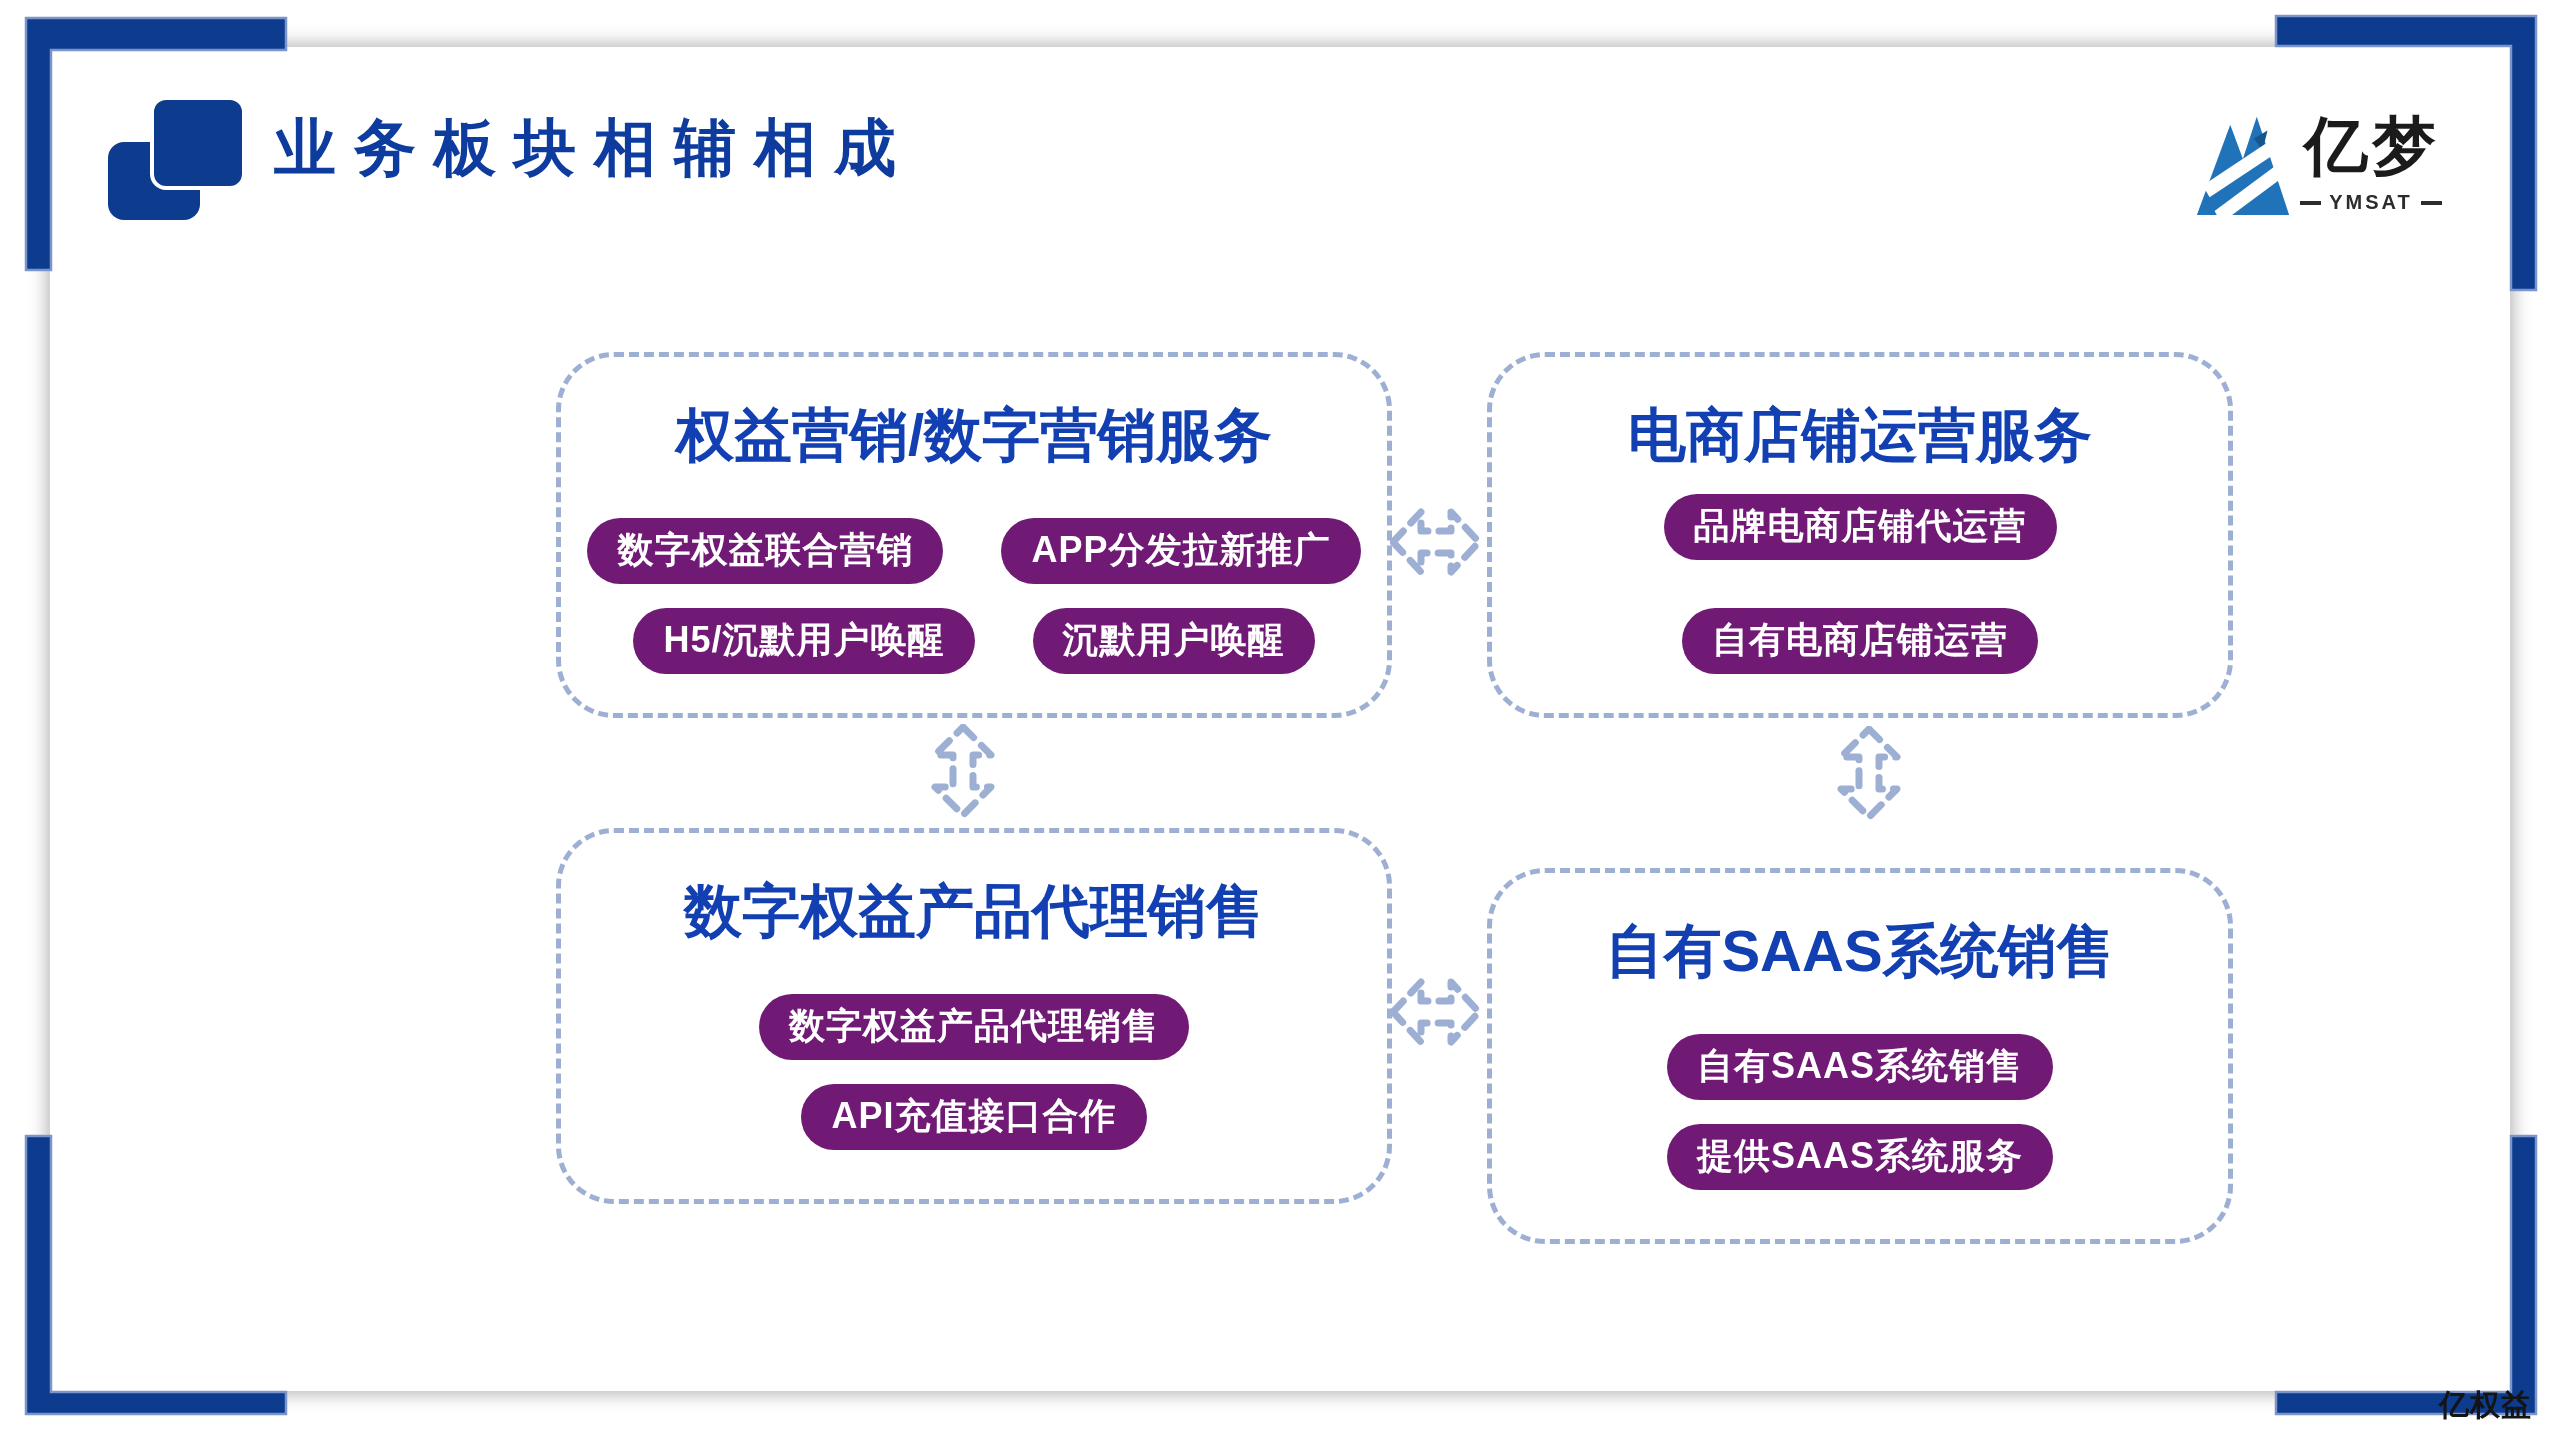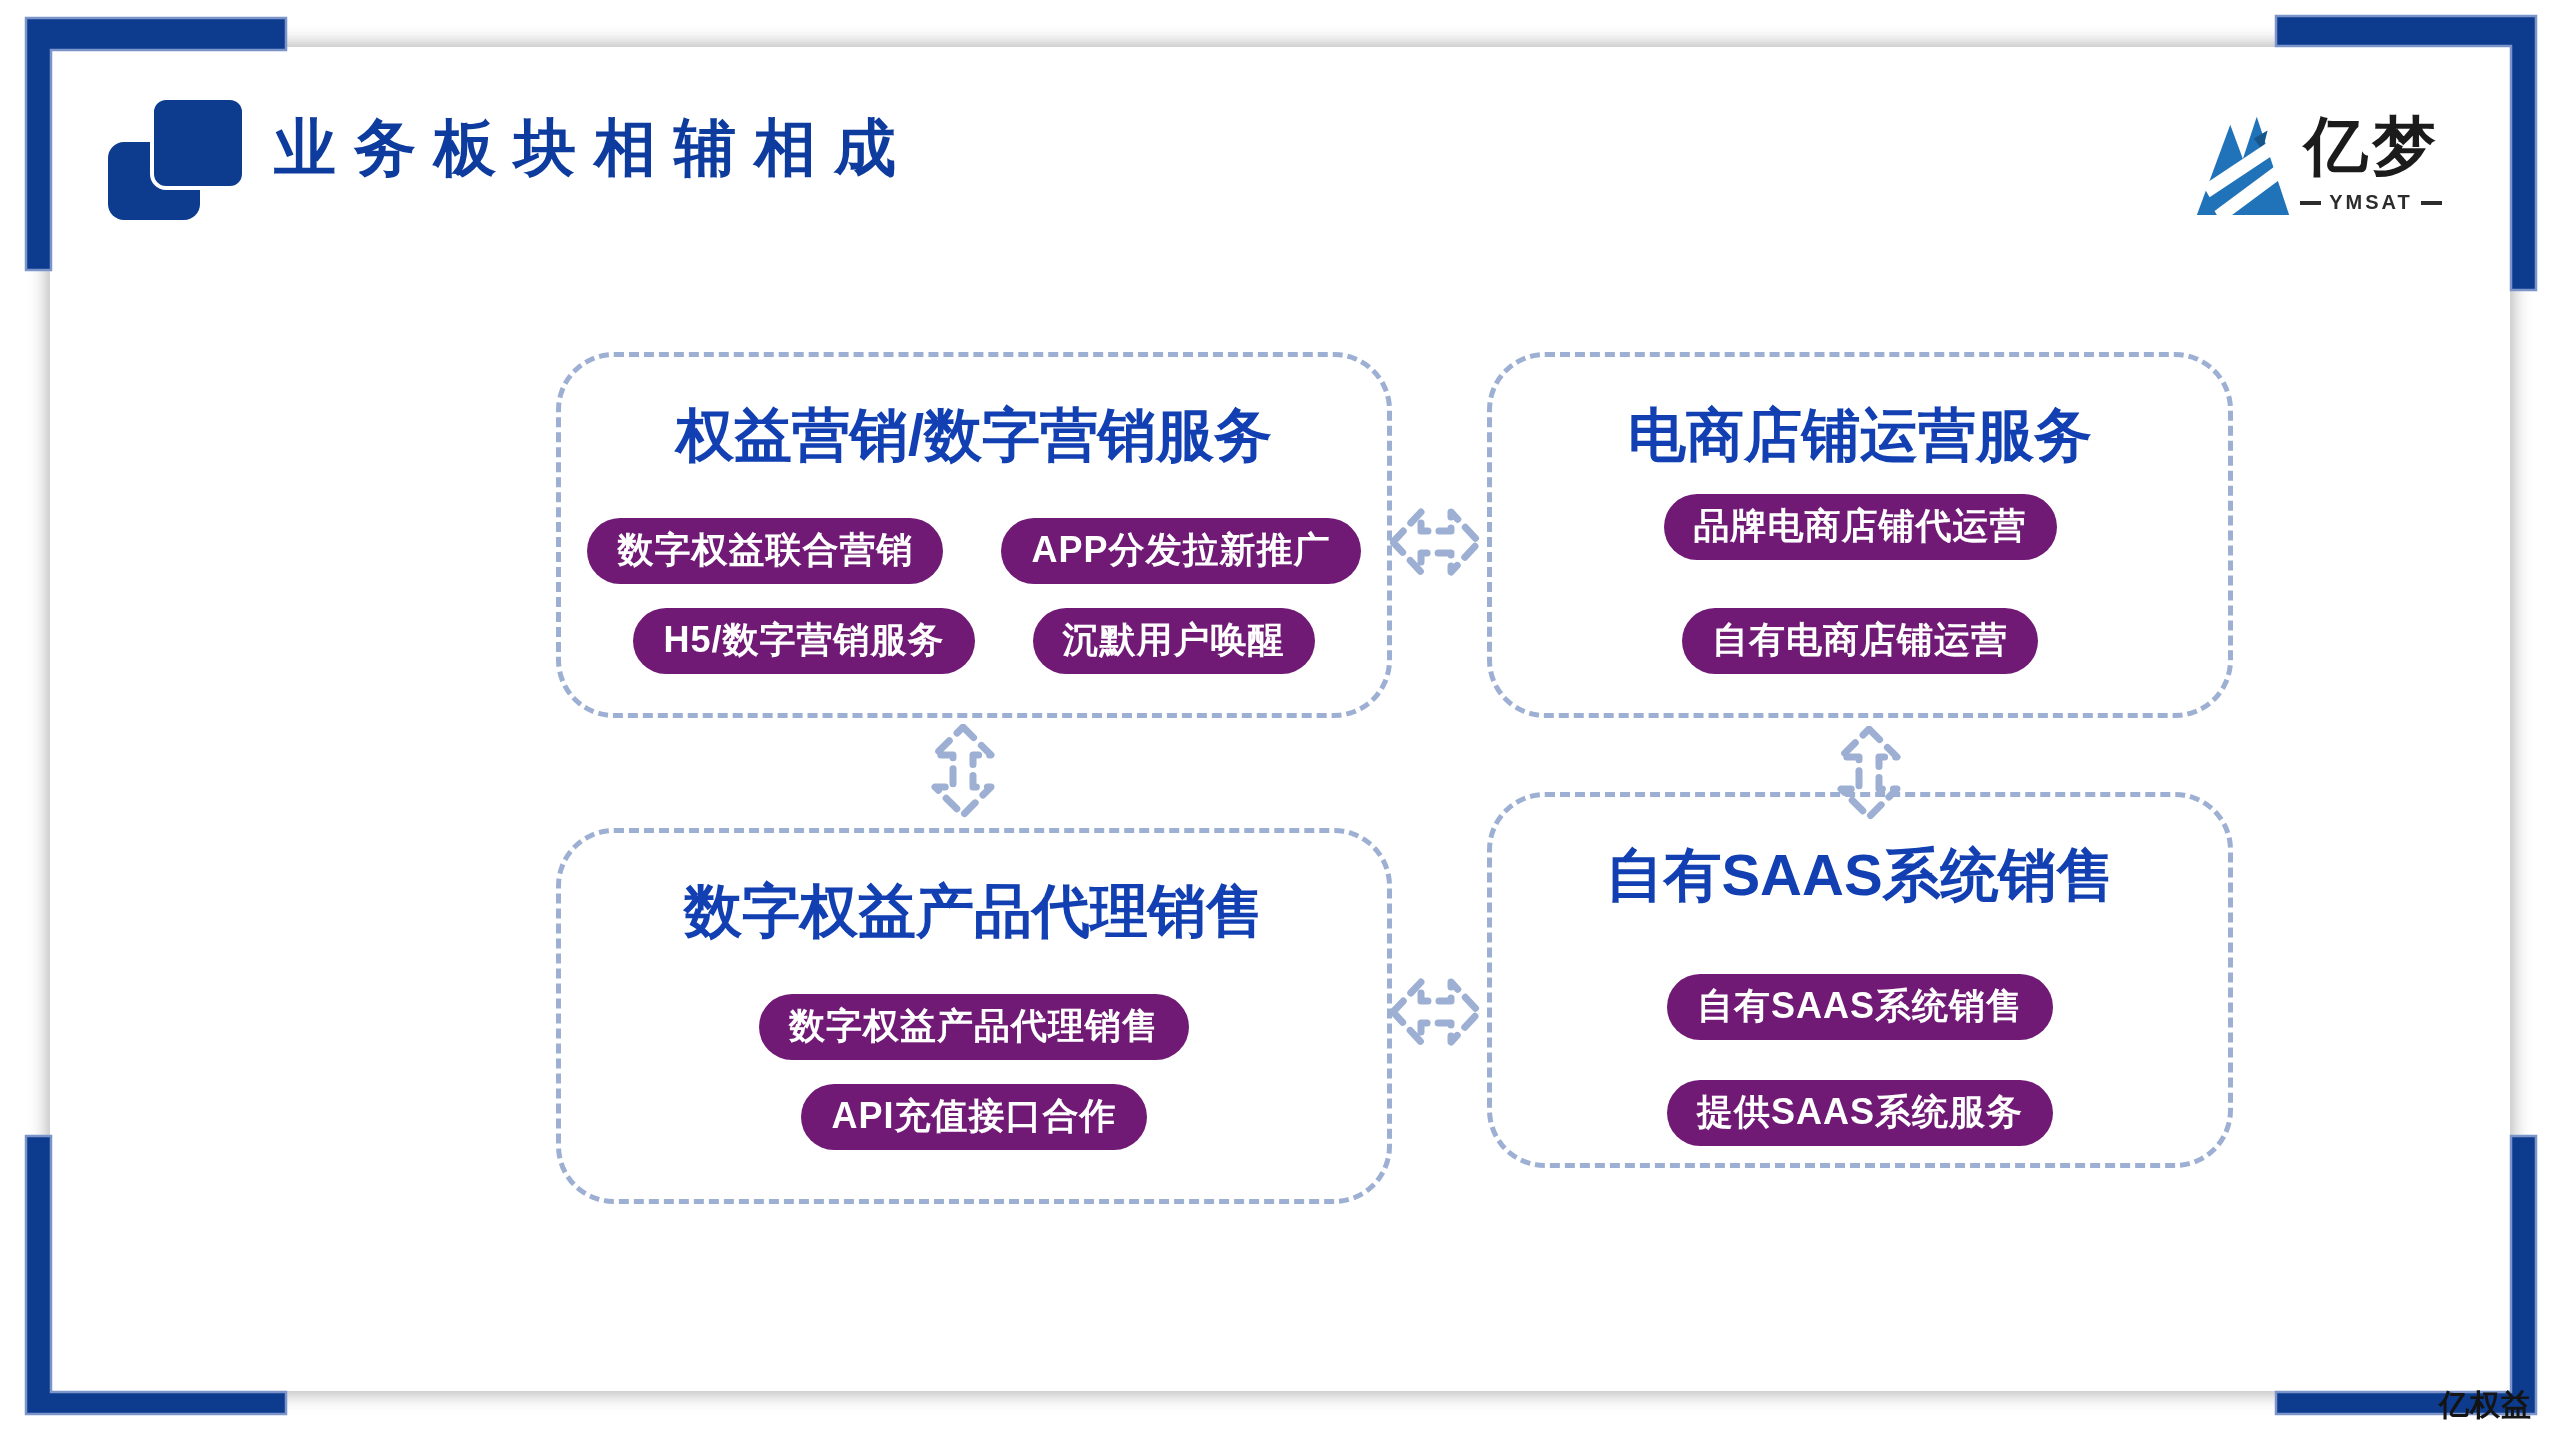--- a/index.html
+++ b/index.html
@@ -38,21 +38,21 @@
   .logo-sub .dash{flex:1;height:4px;background:#2c2c2c;}
   .logo-sub-text{font-size:20px;font-weight:700;letter-spacing:3px;color:#2c2c2c;}
 
   
   .dbox{position:absolute;border:5px dashed #9dafd2;border-radius:58px;
         box-sizing:border-box;display:flex;flex-direction:column;align-items:center;
         padding-top:44px;background:#ffffff;}
   .dbox.tl{left:556px;top:352px;width:836px;height:366px;}
   .dbox.tr{left:1487px;top:352px;width:746px;height:366px;}
   .dbox.bl{left:556px;top:828px;width:836px;height:376px;}
-  .dbox.br{left:1487px;top:792px;width:746px;height:376px;gap:16px;}
+  .dbox.br{left:1487px;top:868px;width:746px;height:376px;}
   .dbox-title{margin:4px;font-size:58px;font-weight:900;color:#1240b2;line-height:1.05;}
   .pill-row{display:flex;gap:58px;margin-top:24px;}
   .pill-row.first{margin-top:48px;}
   .pill{height:66px;border-radius:34px;background:#701a75;color:#ffffff;
         font-size:36px;font-weight:900;display:flex;align-items:center;
         justify-content:center;padding:0 30px;letter-spacing:1px;}
 
   
   .arrow{position:absolute;z-index:2;}
   .arrow path{fill:none;stroke:#9dafd2;stroke-width:7;stroke-dasharray:15 11;
@@ -107,21 +107,21 @@
     </div>
   </div>
 
   <section class="dbox tl">
     <h2 class="dbox-title">权益营销/数字营销服务</h2>
     <div class="pill-row first">
       <div class="pill">数字权益联合营销</div>
       <div class="pill">APP分发拉新推广</div>
     </div>
     <div class="pill-row">
-      <div class="pill">H5/数字营销服务</div>
+      <div class="pill">H5/沉默用户唤醒</div>
       <div class="pill">沉默用户唤醒</div>
     </div>
   </section>
 
   <section class="dbox tr">
     <h2 class="dbox-title">电商店铺运营服务</h2>
     <div class="pill-row">
       <div class="pill">品牌电商店铺代运营</div>
     </div>
     <div class="pill-row first">

